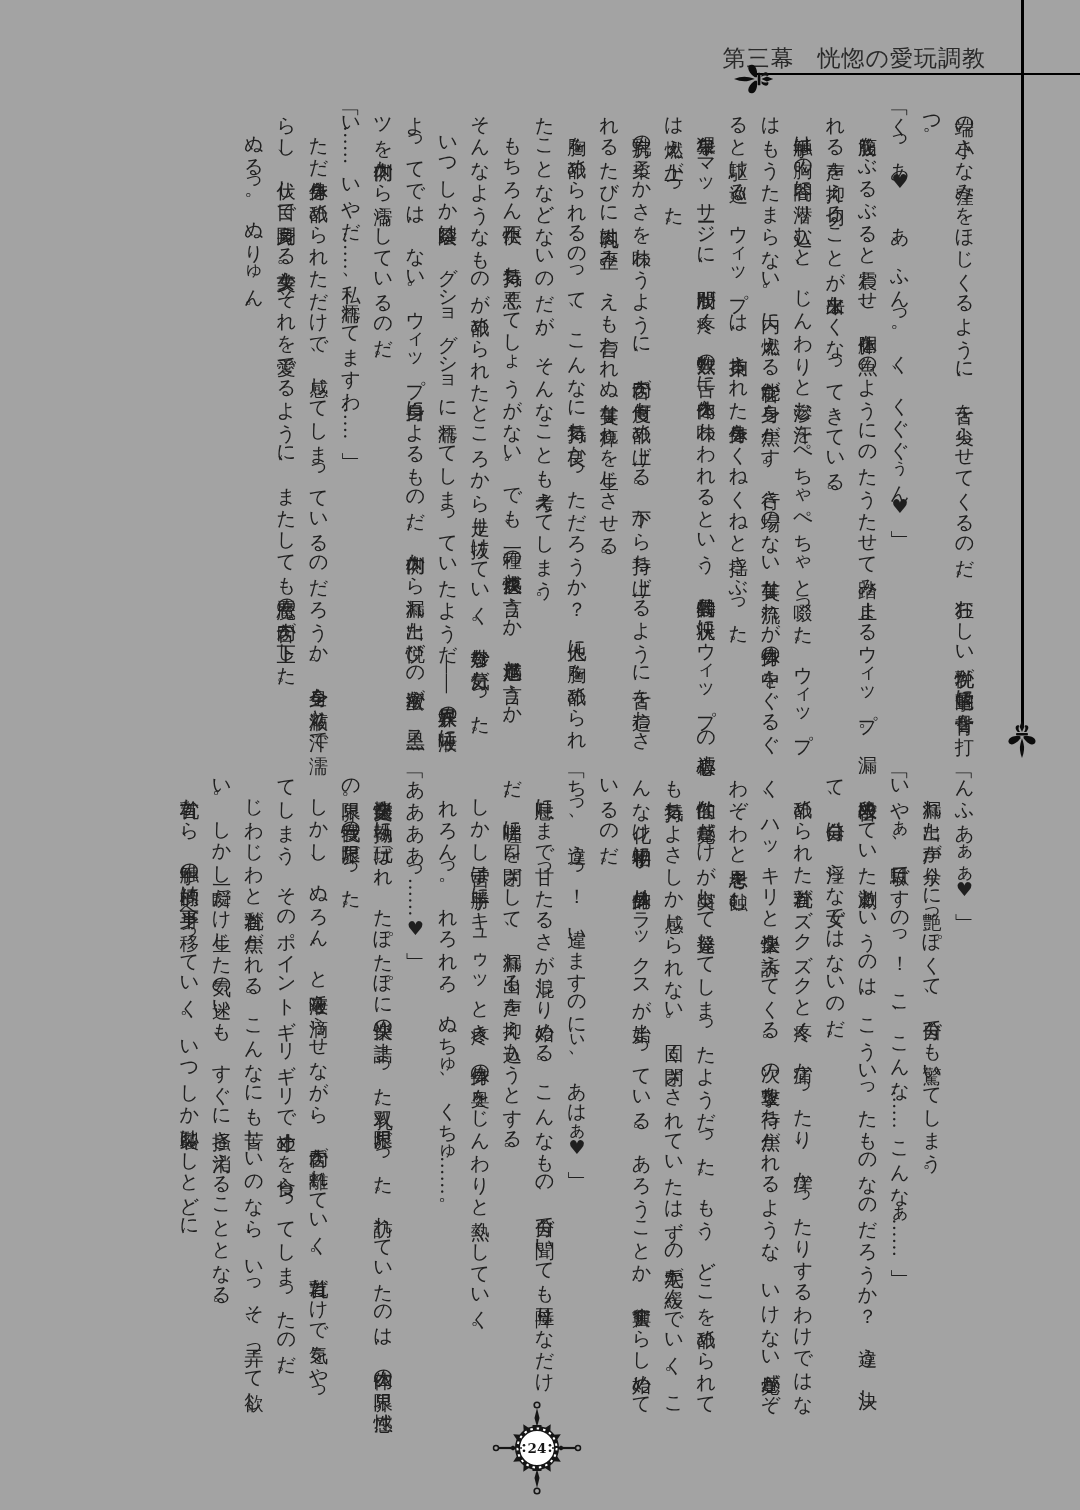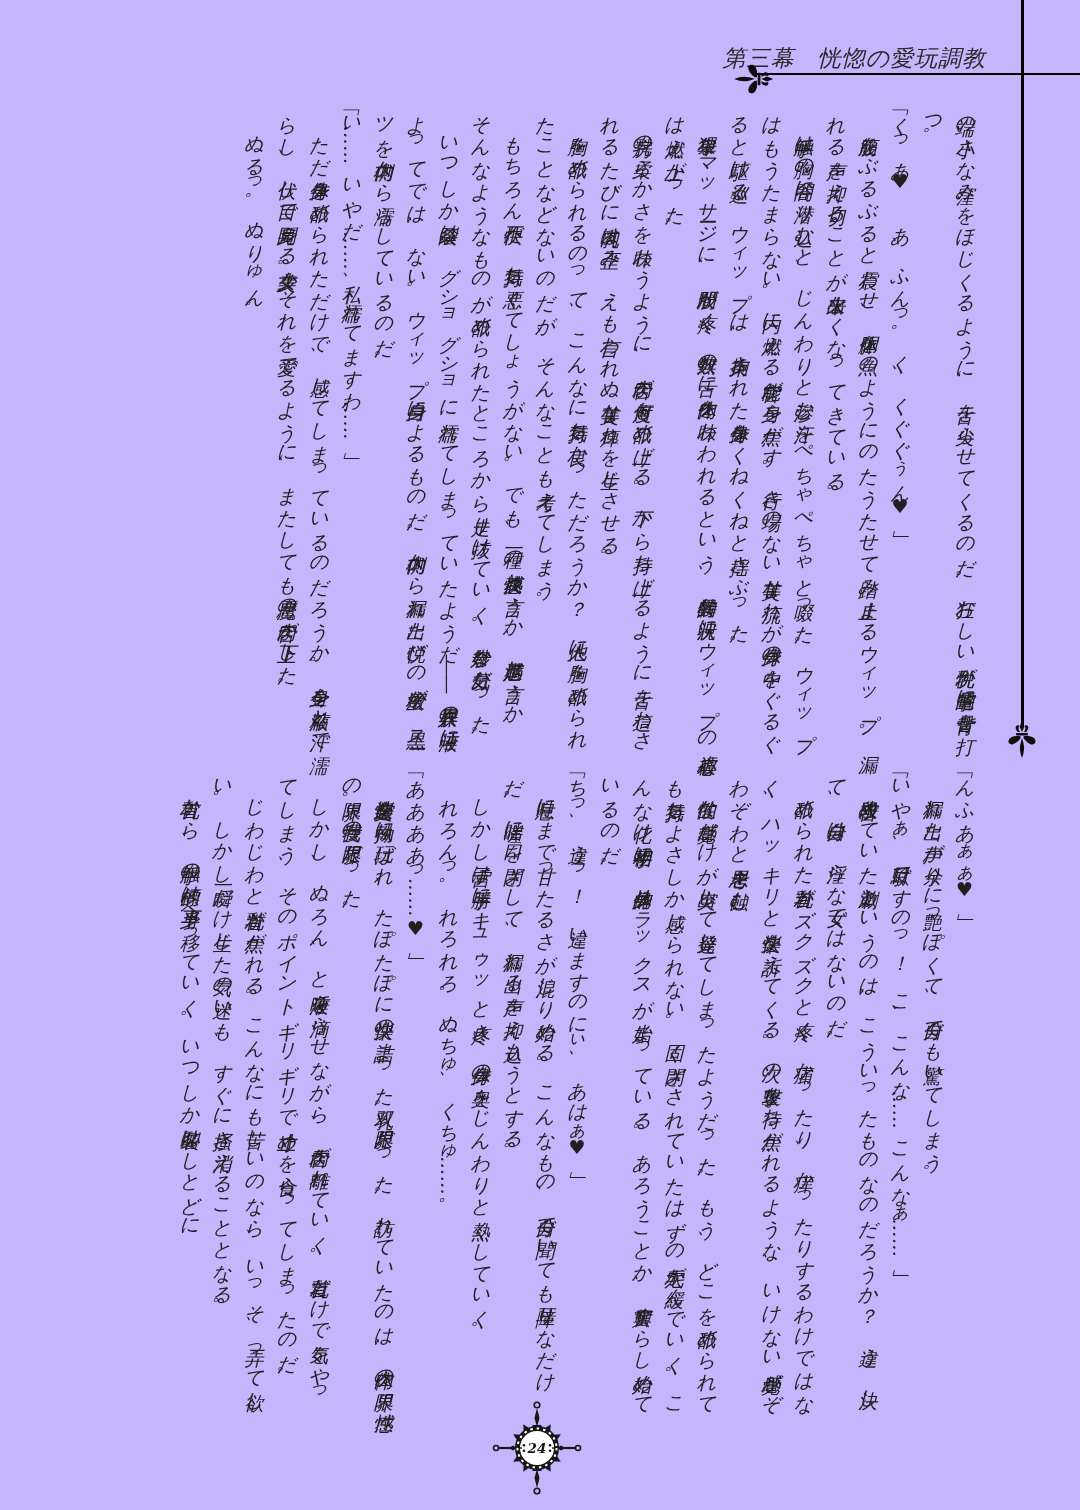--- a/index.html
+++ b/index.html
@@ -1,21 +1,21 @@
 <!DOCTYPE html>
 <html lang="ja"><head>
 <meta charset="utf-8">
 <style>
   html,body{margin:0;padding:0;}
   body{
     width:1080px;height:1510px;position:relative;overflow:hidden;
     background:#ffffff;color:#1f1f1f;
     font-family:"DejaVu Serif","Liberation Serif",serif;
   }
-  .page{position:absolute;inset:0;background:#c4b5fd;font-style:italic;}
+  .page{position:absolute;inset:0;background:#a3a3a3;}
 
   
   .header-text{
     position:absolute;top:43px;right:94px;
     font-size:23px;letter-spacing:1px;white-space:nowrap;color:#2a2a2a;
   }
   .chapter-gap{display:inline-block;width:1em;}
   .h-rule{
     position:absolute;top:73px;left:753px;right:0;
     border-top:2.6px solid #000;

